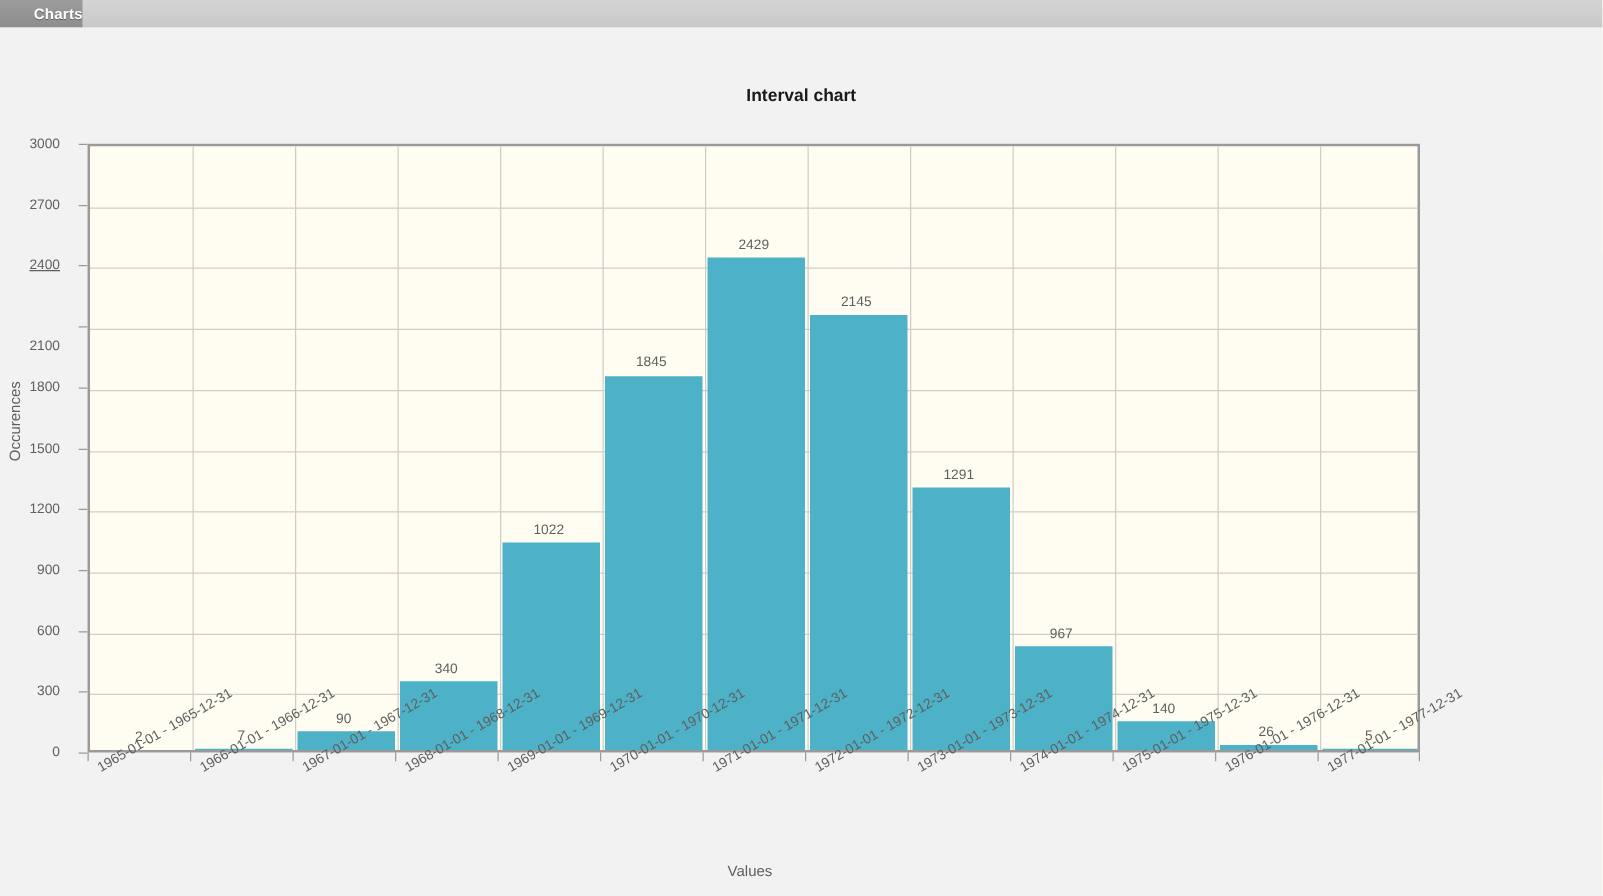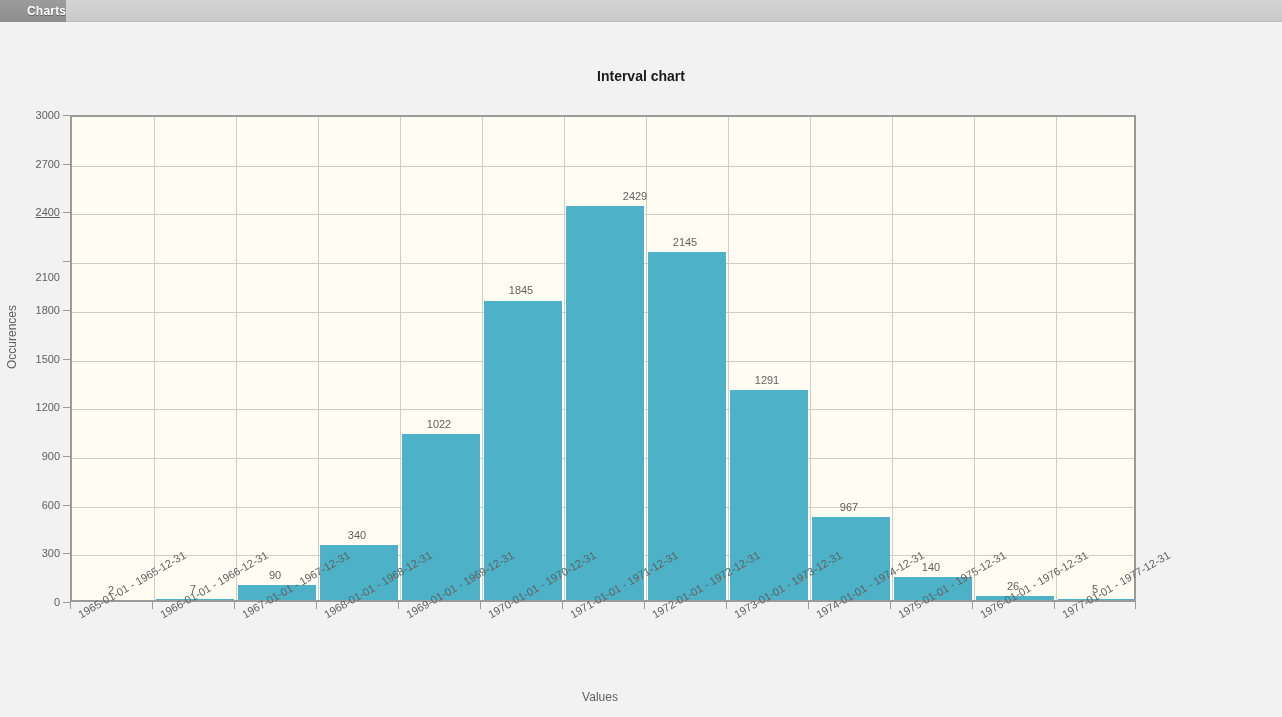--- a/index.html
+++ b/index.html
@@ -91,21 +91,21 @@
   }
   .bar {
     position: absolute;
     bottom: 0;
     background: #4db2c7;
   }
 
   
   .ytick-label {
     position: absolute;
-    right: 4px;
+    right: 16px;
     width: 46px;
     text-align: right;
     font-size: 11px;
     color: #5f5f5f;
     transform: translateY(-50%);
     white-space: nowrap;
   }
   .ytick-mark {
     position: absolute;
     width: 7px;
@@ -263,21 +263,21 @@
       <div class="bar" title="1977-01-01 - 1977-12-31: 5" style="left: 986px; width: 78px; height: 0.811667px; background: rgb(77, 178, 199);"></div>
     </div>
 
   <div id="value-layer" style="position:absolute;left:70px;top:93px;width:1066px;height:487px;pointer-events:none;">
       <div class="bar-value" style="left: 41px; top: 468.675px;">2</div>
       <div class="bar-value" style="left: 123px; top: 467.864px;">7</div>
       <div class="bar-value" style="left: 205px; top: 454.39px;">90</div>
       <div class="bar-value" style="left: 287px; top: 413.807px;">340</div>
       <div class="bar-value" style="left: 369px; top: 303.095px;">1022</div>
       <div class="bar-value" style="left: 451px; top: 169.495px;">1845</div>
-      <div class="bar-value" style="left: 533px; top: 74.6923px; margin-left: 32px;">2429</div>
+      <div class="bar-value" style="left: 533px; top: 74.6923px;">2429</div>
       <div class="bar-value" style="left: 615px; top: 120.795px;">2145</div>
       <div class="bar-value" style="left: 697px; top: 259.428px;">1291</div>
       <div class="bar-value" style="left: 779px; top: 385.561px;">967</div>
       <div class="bar-value" style="left: 861px; top: 446.273px;">140</div>
       <div class="bar-value" style="left: 943px; top: 464.779px;">26</div>
       <div class="bar-value" style="left: 1025px; top: 468.188px;">5</div>
     </div>
 
   <div class="xtick-marks" id="xtick-marks">
       <div class="xtick-mark" style="left: 0px;"></div>

